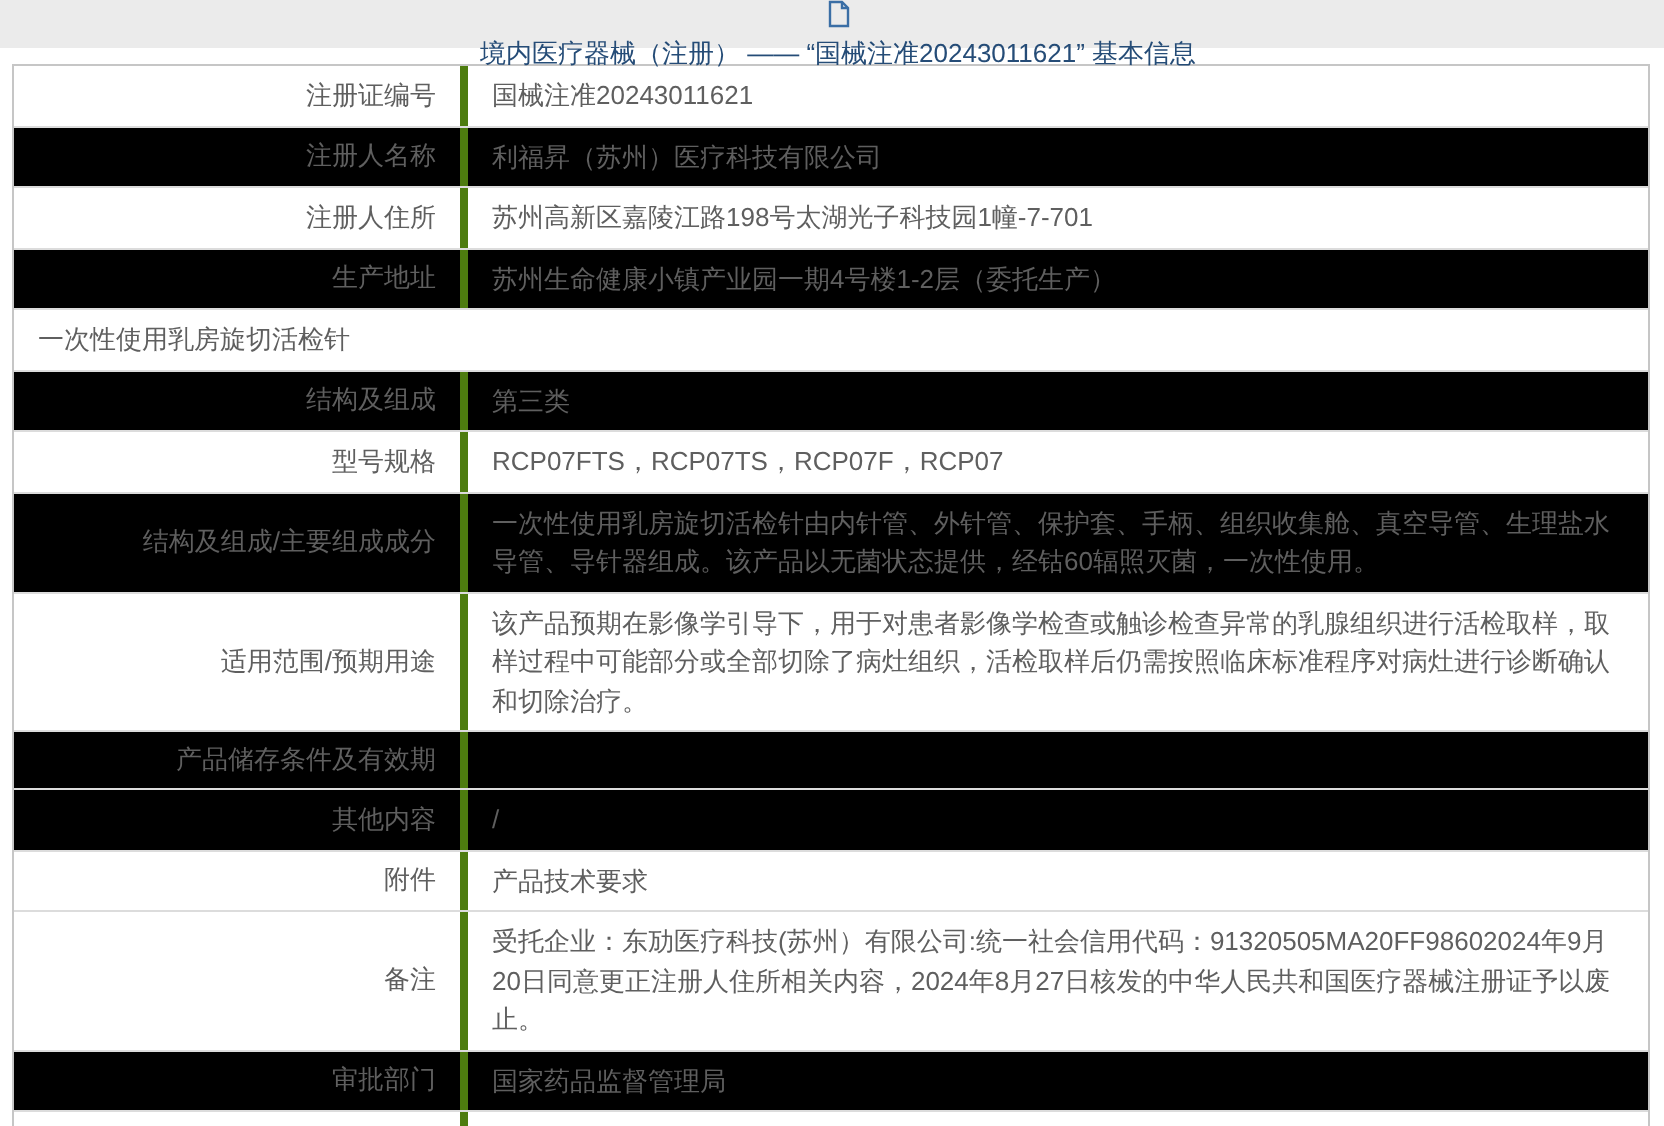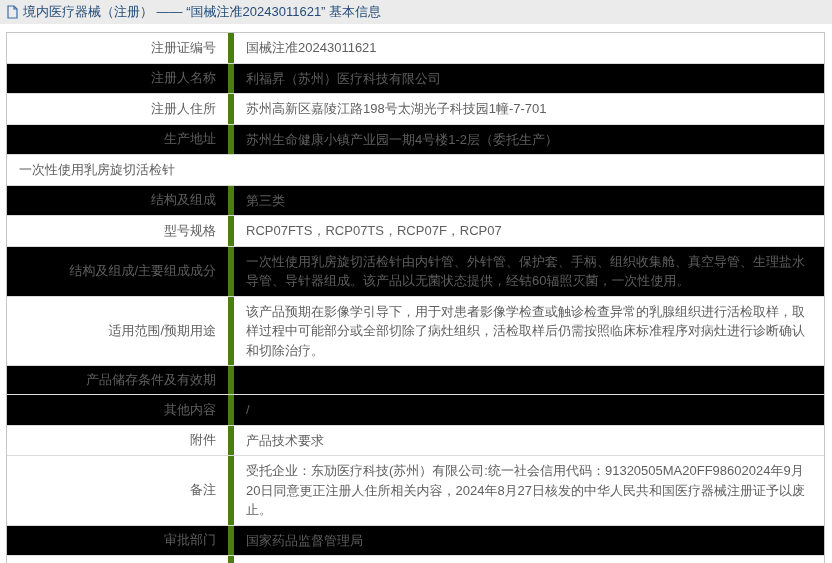--- a/index.html
+++ b/index.html
@@ -8,20 +8,21 @@
     background: #ffffff;
     font-family: "Liberation Sans", "DejaVu Sans", sans-serif;
     overflow: hidden;
   }
   .header {
     width: 832px; height: 24px;
     background: #ebebeb;
     display: flex; align-items: center;
     padding-left: 6px;
     gap: 4px;
+    flex-direction: column;
   }
   .doc-icon { display: inline-flex; align-items: center; }
   .page-title {
     font-size: 13px;
     color: #254c77;
     white-space: nowrap;
   }
   .info-table {
     margin: 8px 6px 0 6px;
     width: 819px;
@@ -36,21 +37,21 @@
     font-size: 13px;
     color: #5f5f5f;
   }
   .row:last-child { border-bottom: none; }
   .row.alt { background: #000000; }
   .row .label {
     width: 227px;
     flex: 0 0 227px;
     text-align: center;
     padding: 5px 12px 5px 4px;
-    border-right: 6px solid #4d7c0f;
+    border-right: 4px solid #4d7c0f;
     display: flex;
     align-items: center;
     justify-content: flex-end;
     gap: 3px;
   }
   .row .value {
     flex: 1;
     padding: 5px 10px 5px 12px;
     display: flex;
     align-items: center;

